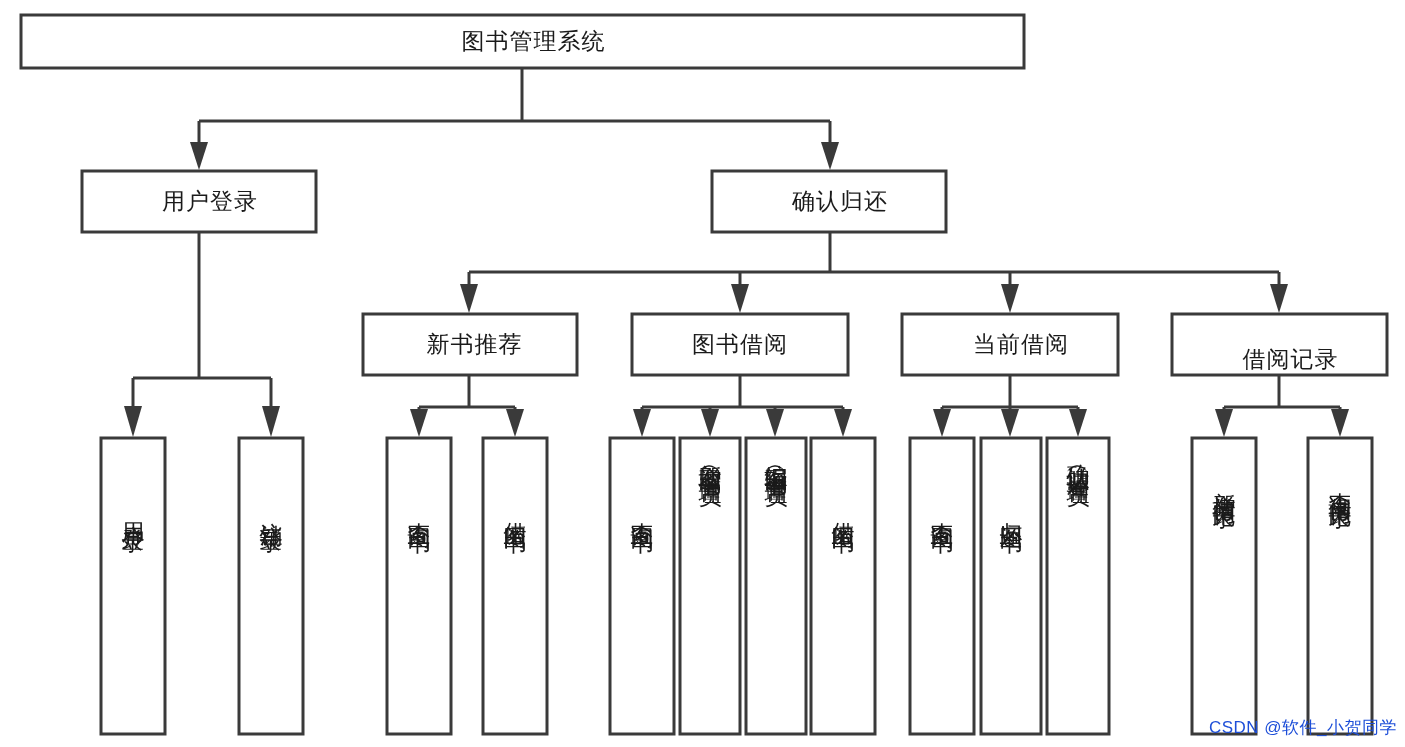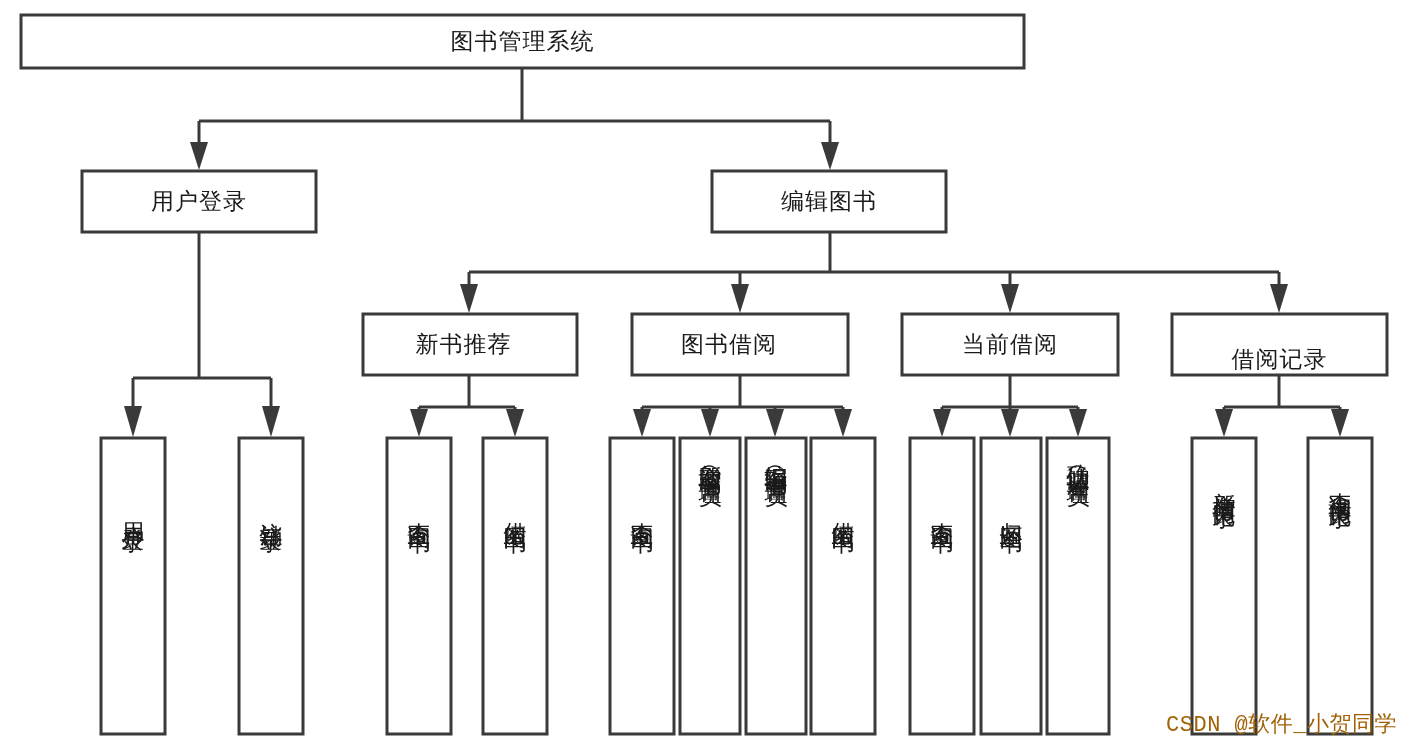--- a/index.html
+++ b/index.html
@@ -55,35 +55,36 @@
     color: #1a1a1a;
     letter-spacing: 3px;
     white-space: nowrap;
   }
   .hlabel-wrap {
     position: absolute;
     display: flex;
     align-items: center;
     justify-content: center;
     pointer-events: none;
+    margin-left: 11px;
   }
   .hlabel-text {
     font-family: "Liberation Sans", "DejaVu Sans", sans-serif;
     font-size: 23px;
     color: #1a1a1a;
     letter-spacing: 1px;
     white-space: nowrap;
   }
   #watermark {
     position: absolute;
     right: 8px;
     bottom: 8px;
-    font-family: Liberation Mono, monospace;
-    font-size: 22px;
-    color: #a16207;
+    font-family: Liberation Sans, sans-serif;
+    font-size: 17px;
+    color: #1d4ed8;
     letter-spacing: 0.5px;
     white-space: nowrap;
     pointer-events: none;
   }
 </style>
 </head>
 <body>
 
 <div id="diagram-root">
 
@@ -199,21 +200,21 @@
   </svg>
 
   <div class="hlabel-wrap" style="left:21px; top:15px; width:1003px; height:53px;">
     <span class="hlabel-text">图书管理系统</span>
   </div>
 
   <div class="hlabel-wrap" style="left:82px; top:171px; width:234px; height:61px;">
     <span class="hlabel-text">用户登录</span>
   </div>
   <div class="hlabel-wrap" style="left:712px; top:171px; width:234px; height:61px;">
-    <span class="hlabel-text">编辑图书</span>
+    <span class="hlabel-text">确认归还</span>
   </div>
 
   <div class="hlabel-wrap" style="left:363px; top:314px; width:201px; height:61px;">
     <span class="hlabel-text">新书推荐</span>
   </div>
   <div class="hlabel-wrap" style="left:632px; top:314px; width:194px; height:61px;">
     <span class="hlabel-text">图书借阅</span>
   </div>
   <div class="hlabel-wrap" style="left:902px; top:314px; width:216px; height:61px;">
     <span class="hlabel-text">当前借阅</span>

